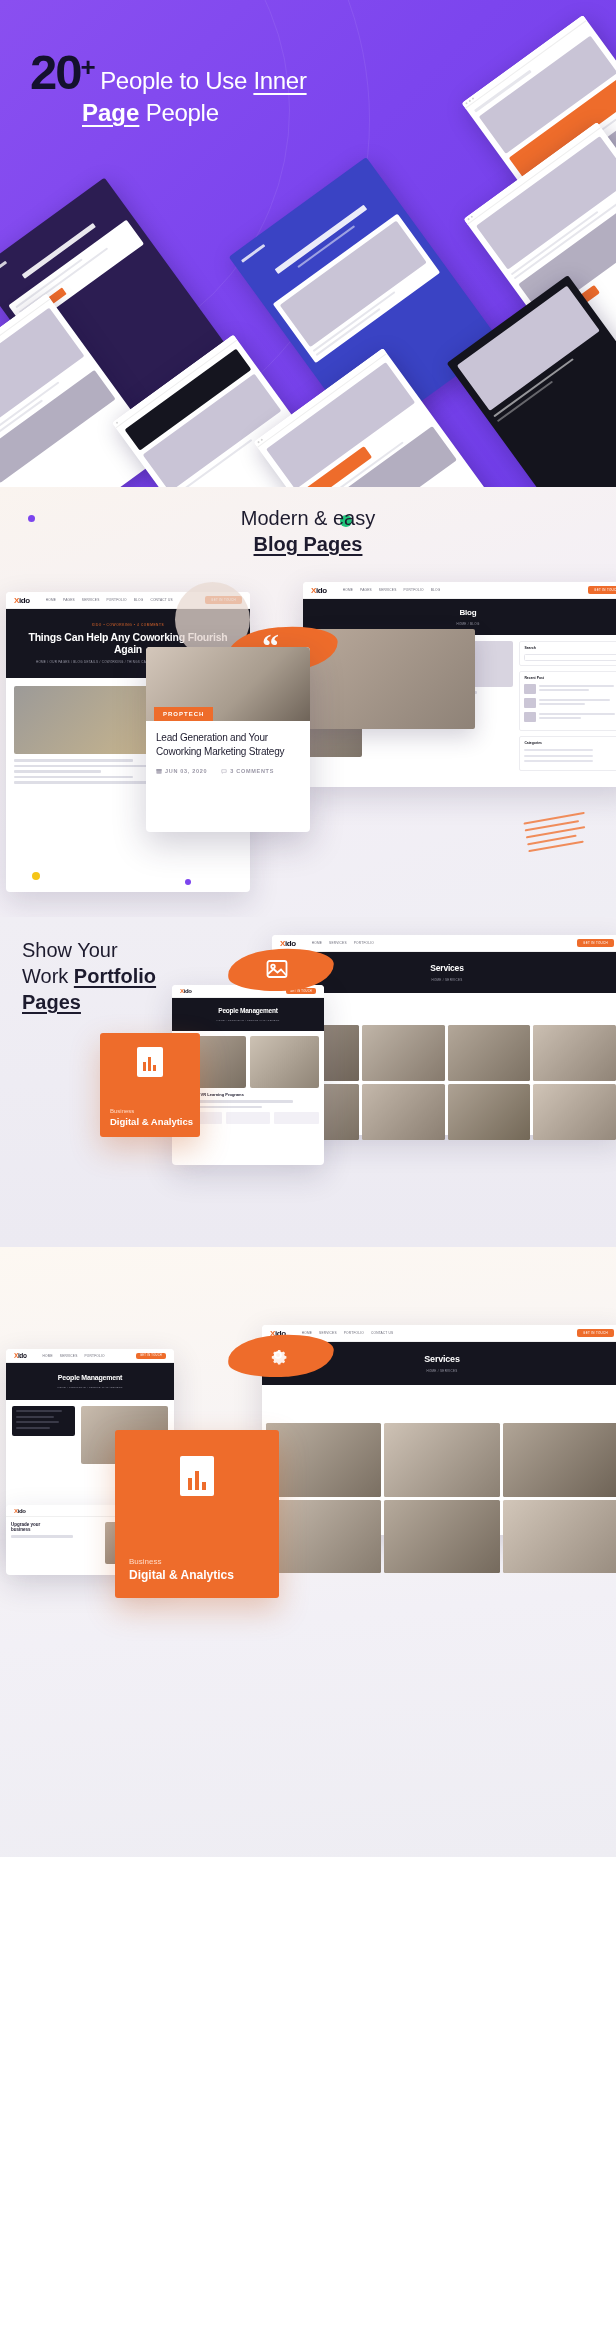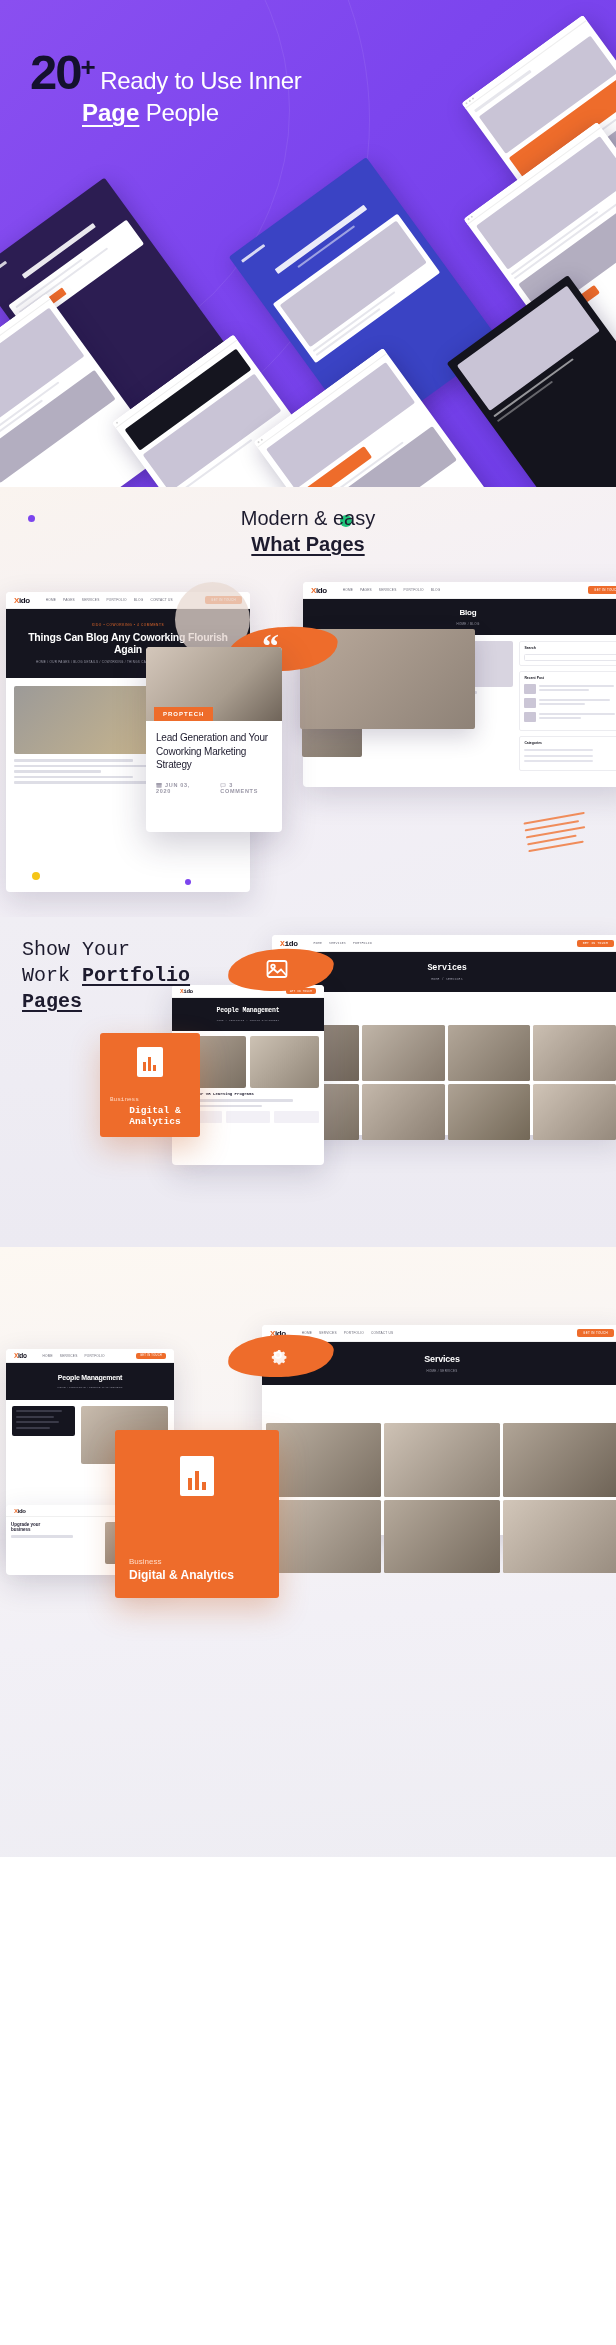--- a/index.html
+++ b/index.html
@@ -35,41 +35,41 @@
     vertical-align: baseline;
   }
   .h-plus {
     font-size: 26px; font-weight: 700; color: #14112e;
     vertical-align: top; position: relative; top: 4px;
   }
   .h-rest {
     font-size: 24px; color: #ffffff; font-weight: 400;
     letter-spacing: -0.3px;
   }
-  .h-u { text-underline-offset: 4px; }
+  .h-u { text-decoration: underline; text-underline-offset: 4px; }
   .hero-line2 { display: block; margin-top: 2px; padding-left: 52px; }
   .h-b { font-weight: 700; color: #fff; font-size: 24px;
          text-decoration: underline; text-underline-offset: 4px; }
 
   
   .mock { position: absolute; background: #fff; border-radius: 3px;
           box-shadow: 0 6px 22px rgba(20,10,60,.28); overflow: hidden; }
   .mock .bar { height: 7px; background: #fff; border-bottom: 1px solid #eee;
                display: flex; align-items: center; gap: 2px; padding: 0 3px; }
   .mock .dot { width: 2px; height: 2px; border-radius: 50%; background: #d3d3d3; }
   .mock .dark { background: #15151f; }
   .mock .orange { background: #ee6c2b; }
   .mock .ln { background: #e6e6ec; border-radius: 1px; }
   .mock .img { background: #c9c4d6; }
   .mock .imgw { background: #b3aec0; }
 
   
   .section { position: relative; width: 616px; overflow: hidden; }
   .sec-blog     { height: 430px; background: linear-gradient(160deg,#faf4ef 0%,#f3eff6 55%,#efeef4 100%); }
-  .sec-port     { height: 330px; background: linear-gradient(180deg,#f0eef4 0%,#eceaf2 100%); font-family: Liberation Mono, monospace; }
+  .sec-port     { height: 330px; background: linear-gradient(180deg,#f0eef4 0%,#eceaf2 100%); }
   .sec-serv     { height: 610px; background: linear-gradient(175deg,#fdf8f2 0%,#f2f0f6 60%,#eeedf3 100%); }
   .sec-head {
     position: absolute; z-index: 30;
     color: #1d1b2e; line-height: 1.3;
   }
   .sec-head .t1 { font-size: 20px; font-weight: 400; display:block; }
   .sec-head .t2 { font-size: 20px; font-weight: 700; display:block;
                   text-decoration: underline; text-underline-offset: 3px; }
   .centered { width: 100%; text-align: center; left: 0; }
 
@@ -151,21 +151,21 @@
 </head>
 <body>
 
 <div class="hero">
   <div class="hero-swirl sw1"></div>
   <div class="hero-swirl sw2"></div>
 
   <div class="hero-title">
     <span class="hero-line">
       <span class="h-num">20</span><span class="h-plus">+</span>
-      <span class="h-rest">Ready to Use </span><span class="h-rest h-u">Inner</span>
+      <span class="h-rest">People to Use </span><span class="h-rest h-u">Inner</span>
     </span>
     <span class="hero-line2">
       <span class="h-b">Page</span><span class="h-rest"> People</span>
     </span>
   </div>
 
   <div class="mock" style="width:150px;height:200px;right:-40px;top:40px;transform:rotate(-36deg);">
     <div class="bar">
         <span class="dot"></span>
         <span class="dot"></span>
@@ -260,21 +260,21 @@
       <div style="height:2px;width:72%;background:rgba(255,255,255,.55);border-radius:1px;margin-bottom:4px;"></div>
       <div style="height:2px;width:50%;background:rgba(255,255,255,.35);border-radius:1px;"></div>
     </div>
   </div>
 </div>
 
 <div class="section sec-blog">
 
   <div class="sec-head centered" style="top:18px;">
     <span class="t1">Modern &amp; easy</span>
-    <span class="t2">What Pages</span>
+    <span class="t2">Blog Pages</span>
   </div>
 
   <div class="dot-deco" style="left:28px;top:28px;width:7px;height:7px;background:#7c45ee;"></div>
   <div class="dot-deco" style="left:340px;top:28px;width:12px;height:12px;background:#1fc47a;"></div>
   <div class="dot-deco" style="left:32px;top:385px;width:8px;height:8px;background:#f5c518;"></div>
   <div class="dot-deco" style="left:185px;top:392px;width:6px;height:6px;background:#7c45ee;"></div>
 
   <div class="circ-deco" style="left:175px;top:95px;width:75px;height:75px;background:#e8d9d2;opacity:.75;"></div>
 
   <div class="site" style="left:303px;top:95px;width:330px;height:205px;">
@@ -352,21 +352,21 @@
         <span>PAGES</span>
         <span>SERVICES</span>
         <span>PORTFOLIO</span>
         <span>BLOG</span>
         <span>CONTACT US</span>
       </span>
       <span class="navbtn">GET IN TOUCH</span>
     </div>
     <div class="hero-dark">
       <div class="kicker">XIDO  •  COWORKING  •  4 COMMENTS</div>
-      <div class="h">Things Can Blog Any Coworking Flourish Again</div>
+      <div class="h">Things Can Help Any Coworking Flourish Again</div>
       <div class="crumb">HOME / OUR PAGES / BLOG DETAILS / COWORKING / THINGS CAN HELP ANY COWORKING FLOURISH AGAIN</div>
     </div>
     <div class="body-area">
       <div class="col-main">
         <div class="ph" style="height:68px;margin-bottom:5px;background:linear-gradient(135deg,#9c9a98,#c8b58c);"></div>
         <div class="txt m"></div>
           <div class="txt"></div>
           <div class="txt s"></div>
         <div class="txt m"></div>
           <div class="txt"></div>
@@ -401,21 +401,21 @@
           <div class="cat"></div>
           <div class="cat"></div>
         </div>
       </div>
     </div>
   </div>
 
   <div class="brush" style="left:228px;top:140px;width:110px;height:44px;transform:rotate(-4deg);"></div>
   <div class="quote" style="left:262px;top:145px;">“</div>
 
-  <div class="blogcard" style="left:146px;top:160px;width:136px;height:185px;">
+  <div class="blogcard" style="left:146px;top:160px;width:164px;height:185px;">
     <div class="bc-img" style="background:linear-gradient(135deg,#d4c7bb 0%,#a89c8e 60%,#6f6459 100%);">
       <div class="bc-badge">PROPTECH</div>
     </div>
     <div class="bc-body">
       <div class="bc-title">Lead Generation and Your Coworking Marketing Strategy</div>
       <div class="bc-meta">
         <span>
           <svg class="mi" viewBox="0 0 16 16" fill="#b4b0bd">
             <rect x="1" y="3" width="14" height="12" rx="1.5"></rect>
               <rect x="1" y="3" width="14" height="4" fill="#9a97a6"></rect>

